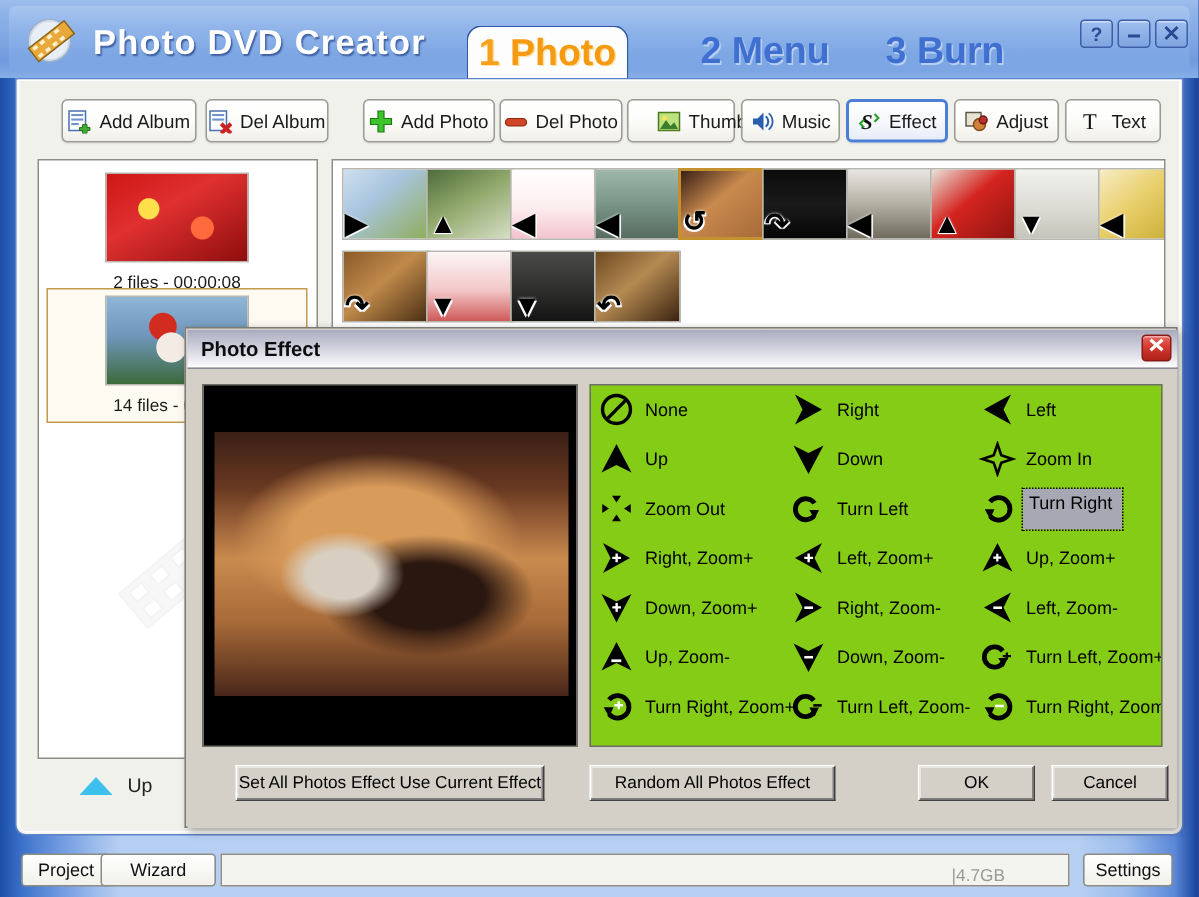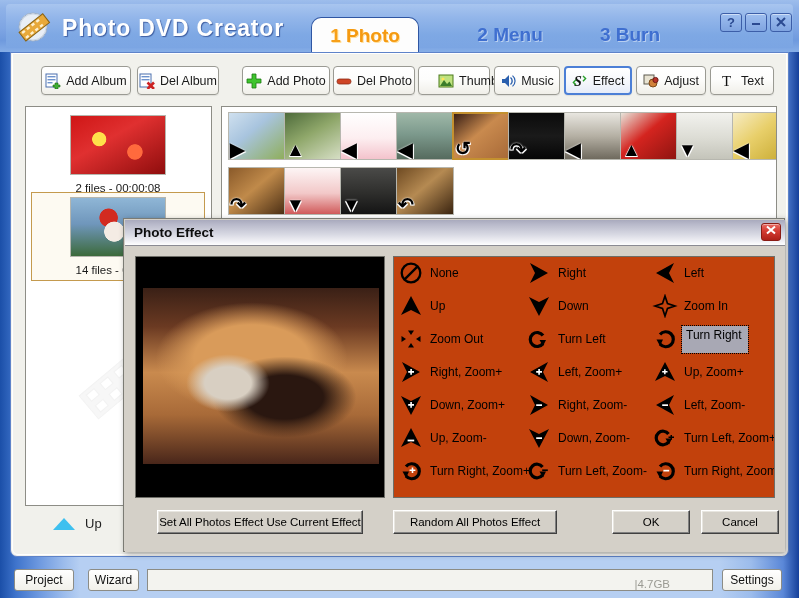--- a/index.html
+++ b/index.html
@@ -45,21 +45,21 @@
     box-shadow: inset 0 1px 0 rgba(255,255,255,.5);
   }
   #winctl-help { right: 57px; }
   #winctl-min  { right: 32px; }
   #winctl-close{ right: 7px; }
   #winctl-close svg, #winctl-min svg { display:block; margin:2px auto; }
 
   
   .tab {
     position: absolute; top: 17px; height: 37px;
-    font-size: 19px; font-weight: bold;
+    font-size: 25px; font-weight: bold;
     text-align: center; line-height: 35px;
     white-space: nowrap;
   }
   #tab-photo {
     left: 311px; width: 108px;
     background: #fdfdfd;
     border: 1px solid #2f56a3;
     border-bottom: none;
     border-radius: 10px 10px 0 0;
     color: #f59a11;
@@ -194,21 +194,21 @@
   
   #bottom-bar { position: absolute; left: 0; top: 563px; width: 799px; height: 35px; }
   .bbtn {
     position: absolute; top: 6px; height: 22px;
     background: linear-gradient(to bottom, #ffffff, #f1f0ea);
     border: 1px solid #8c8c85; border-radius: 3px;
     font-size: 12px; color: #111;
     display: flex; align-items: center; justify-content: center;
   }
   #btn-project { left: 14px; width: 60px; }
-  #btn-wizard  { left: 88px; width: 51px; align-items: center; }
+  #btn-wizard  { left: 67px; width: 77px; align-items: center; }
   #btn-settings{ left: 722px; width: 60px; }
   #capacity-bar {
     position: absolute; left: 147px; top: 6px; width: 566px; height: 22px;
     background: #f3f3ef; border: 1px solid #8c8c85;
     font-size: 11.5px; color: #9a9a93;
     display: flex; align-items: flex-end; justify-content: flex-end;
     padding-right: 42px;
   }
 
   
@@ -250,21 +250,21 @@
     position: absolute; left: 7px; top: 31px; width: 236px; height: 176px;
     background:
       radial-gradient(ellipse 58px 40px at 36% 54%, #d8cfc2 0 40%, rgba(200,185,165,0) 72%),
       radial-gradient(ellipse 92px 52px at 60% 62%, #2a1710 0 42%, rgba(42,23,16,0) 78%),
       radial-gradient(ellipse 120px 70px at 46% 40%, #d99b5a 0 48%, rgba(217,155,90,0) 80%),
       linear-gradient(to bottom, #3a2016 0%, #6b3a22 22%, #c98a4e 48%, #a86a38 72%, #49261a 100%);
   }
   #effects-list {
     position: absolute; left: 268px; top: 10px;
     width: 382px; height: 242px;
-    background: #c2410c;
+    background: #84cc16;
     border: 1px solid #6e6e68;
     overflow: hidden;
   }
   .effect-item {
     position: absolute; height: 28px;
     display: flex; align-items: center; gap: 4px;
   }
   .effect-icon {
     width: 26px; height: 24px;
     display: flex; align-items: center; justify-content: center;

